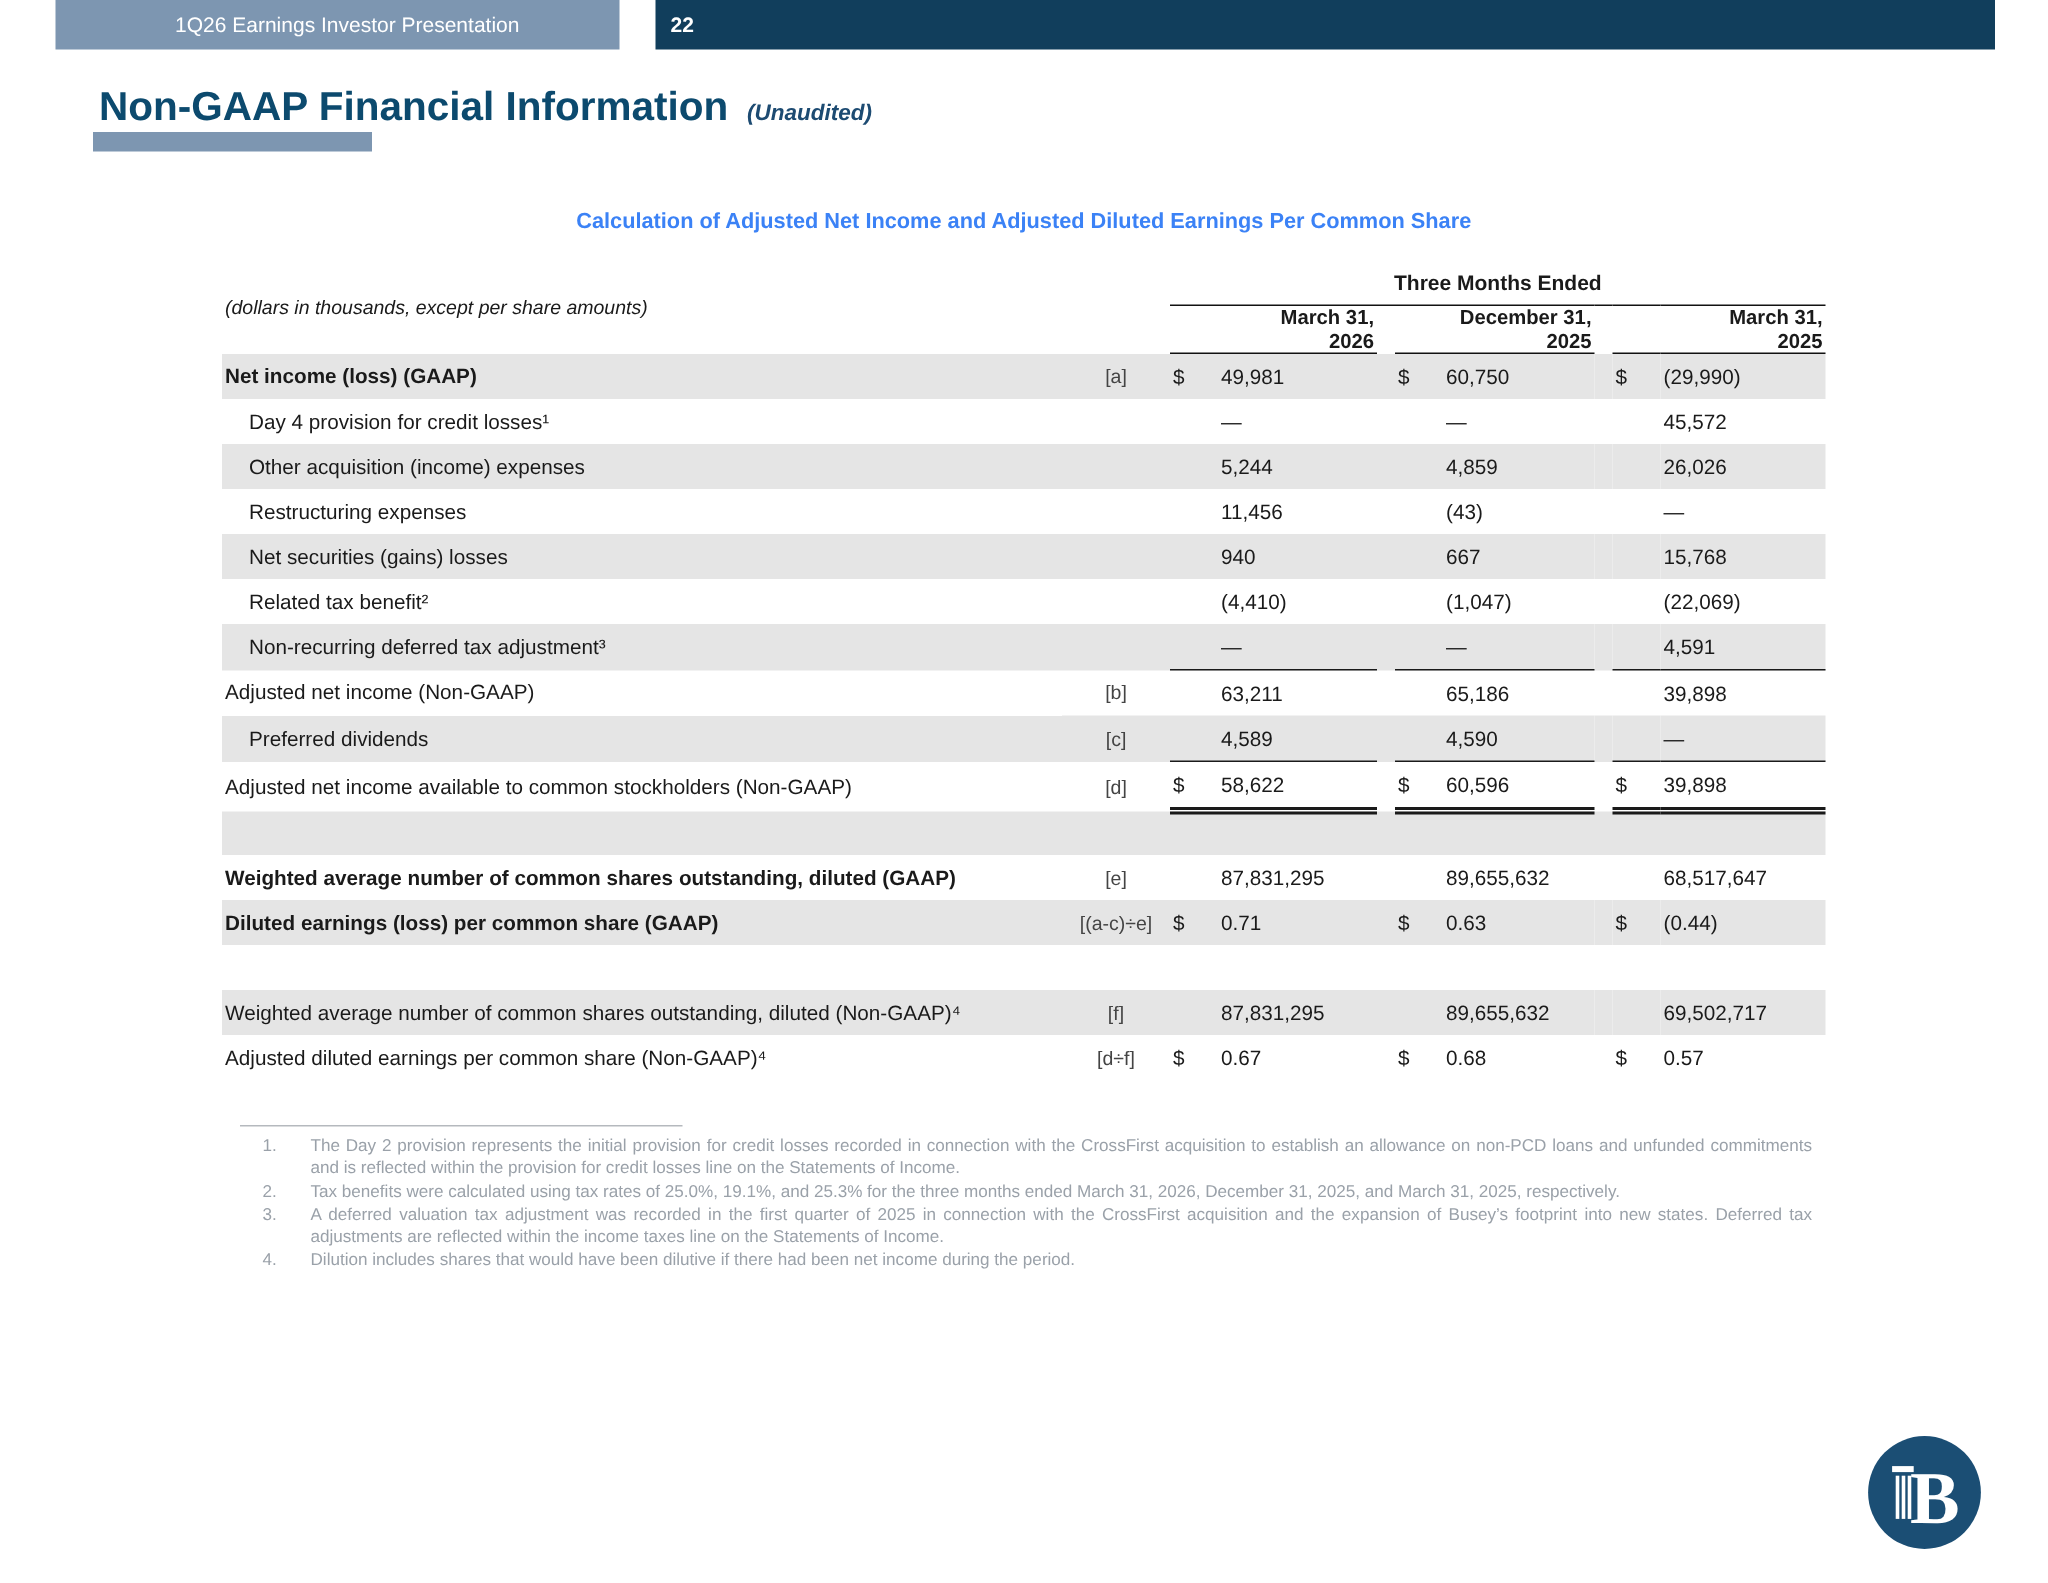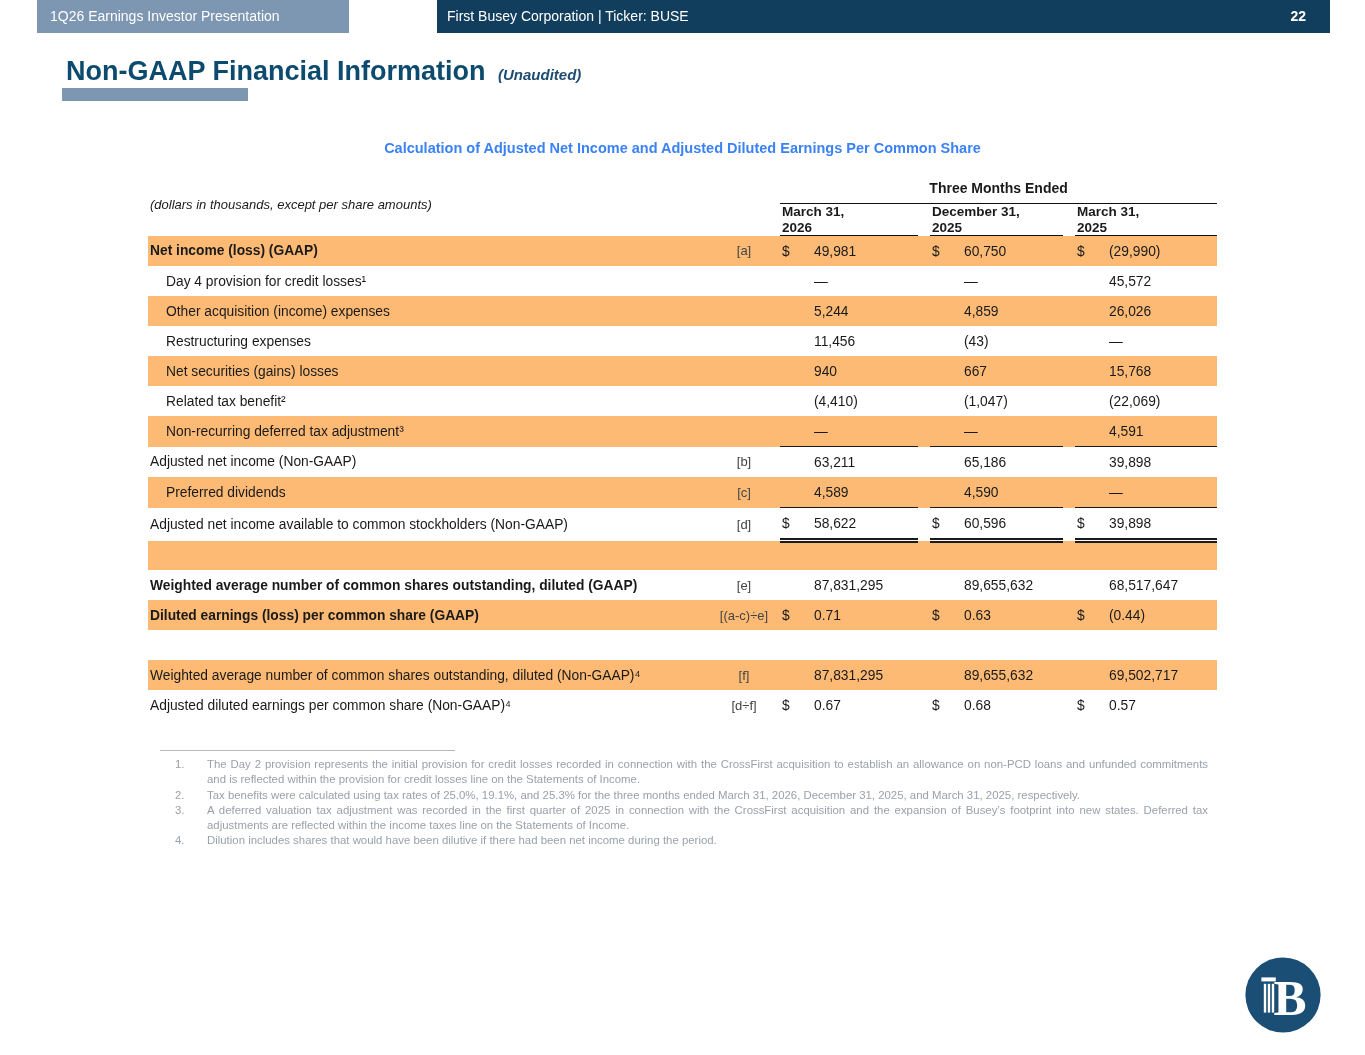--- a/index.html
+++ b/index.html
@@ -3,23 +3,23 @@
 <meta charset="utf-8">
 <style>
   html,body { margin:0; padding:0; }
   body {
     width:1365px; height:1055px; position:relative; overflow:hidden;
     background:#ffffff; font-family:"Liberation Sans", sans-serif; color:#1a1a1a;
   }
 
   
   .tab-left {
-    position:absolute; left:37px; top:0; width:312px; height:33px;
+    position:absolute; left:37px; top:0; width:376px; height:33px;
     background:#7d96b1; color:#fff; font-size:14px; line-height:33px;
-    padding-left:13px; box-sizing:border-box; white-space:nowrap;
+    padding-left:13px; box-sizing:border-box; white-space:nowrap;text-align:center;
   }
   .bar-right {
     position:absolute; left:437px; top:0; width:893px; height:33px;
     background:#113e5c; color:#fff; font-size:14px; line-height:33px;
     box-sizing:border-box; padding:0 24px 0 10px;
     display:flex; justify-content:space-between; white-space:nowrap;
   }
   .page-num { font-weight:bold; }
 
   
@@ -31,33 +31,33 @@
   
   .table-wrap { position:absolute; left:148px; top:140px; width:1069px; }
   .tbl-caption { text-align:center; font-weight:bold; font-size:14.5px; color:#3b82f6; margin-bottom:17px; }
 
   table.fin { width:100%; border-collapse:collapse; table-layout:fixed; font-size:13.8px; }
   table.fin td { padding:0 2px; height:30px; vertical-align:middle; }
 
   td.units { font-style:italic; font-size:13px; vertical-align:bottom; padding-bottom:5px; padding-left:4px; }
   td.gh { text-align:center; font-weight:bold; font-size:14px; height:22px;
           border-bottom:1.5px solid #111; padding-bottom:2px; }
-  td.period { text-align:left; font-weight:bold; font-size:13.5px;
+  td.period { text-align:right; font-weight:bold; font-size:13.5px;
               border-bottom:1.5px solid #111; height:34px; line-height:1.15;
               vertical-align:bottom; padding-bottom:3px; }
   td.sp { padding:0; }
 
   td.lbl { padding-left:6px; overflow:hidden; white-space:nowrap; }
   tr.indent td.lbl { padding-left:18px; }
   tr.bold td.lbl { font-weight:bold; }
   td.ref { text-align:center; color:#444; font-size:13px; padding:0; }
   td.d { text-align:left; padding-left:6px; }
   td.v { text-align:left; padding-right:2px; }
 
-  tr.shaded { background:#fdba74;margin-left:21px; }
+  tr.shaded { background:#e5e5e5;margin-left:21px; }
   tr.rule-b td.d, tr.rule-b td.v { border-bottom:1.6px solid #1a1a1a; }
   tr.rule-dbl td.d, tr.rule-dbl td.v { border-bottom:5px double #1a1a1a; }
   tr.spacer-shaded td { height:27px; }
   tr.spacer-white td { height:30px; }
 
   
   .fn-wrap { position:absolute; left:160px; top:750px; width:1048px;
              color:#9aa1a9; font-size:11.4px; line-height:1.34; }
   .fn-rule { width:295px; border-top:1px solid #b5b9be; margin-bottom:6px; }
   .fn-item { display:flex; }
@@ -67,21 +67,20 @@
   
   .logo { position:absolute; left:1243px; top:955px; width:80px; height:80px; }
 </style>
 </head>
 <body>
 
 <div class="tab-left">
   <span>1Q26 Earnings Investor Presentation</span>
 </div>
 <div class="bar-right">
-  <span>First Busey Corporation  |  Ticker: BUSE</span>
   <span class="page-num">22</span>
 </div>
 
 <div class="title-wrap">
   <span class="title-main">Non-GAAP Financial Information</span>
   <span class="title-suffix">(Unaudited)</span>
 </div>
 <div class="title-accent"></div>
 
 <div class="table-wrap">

